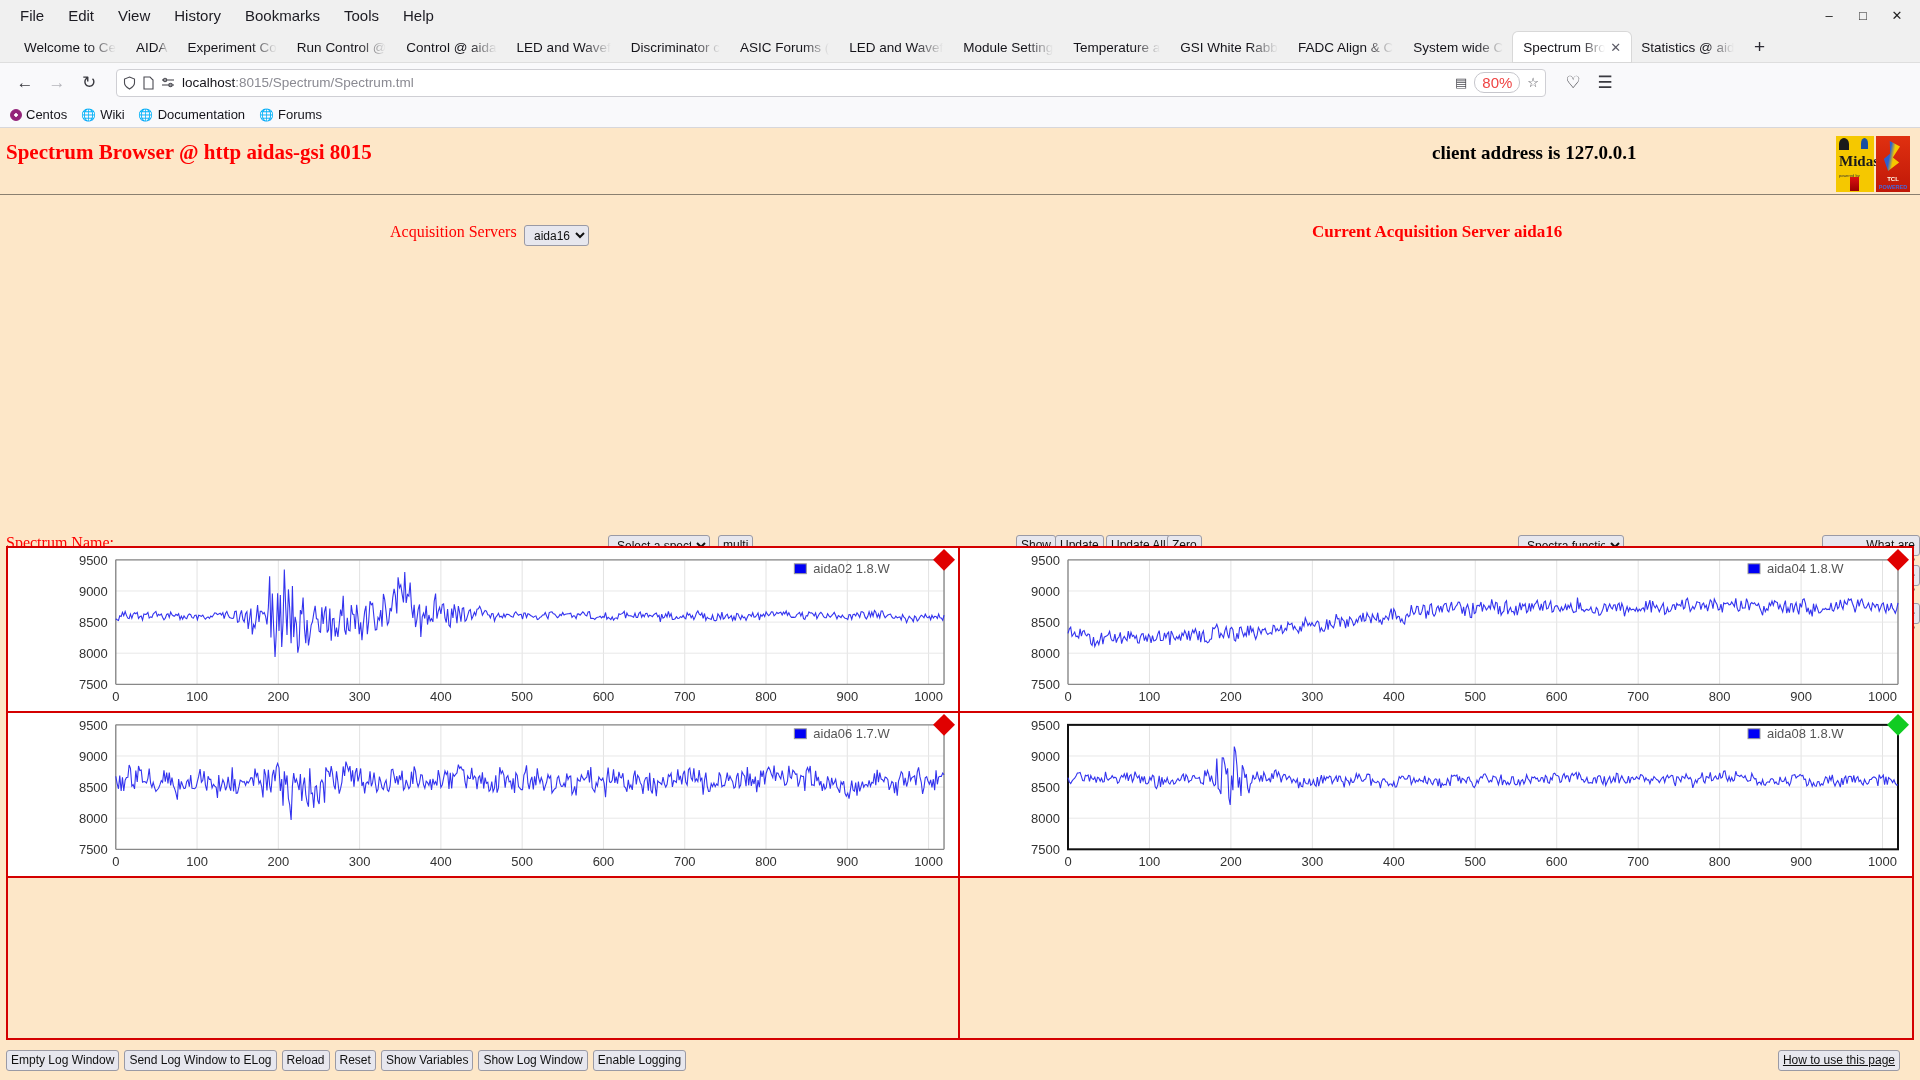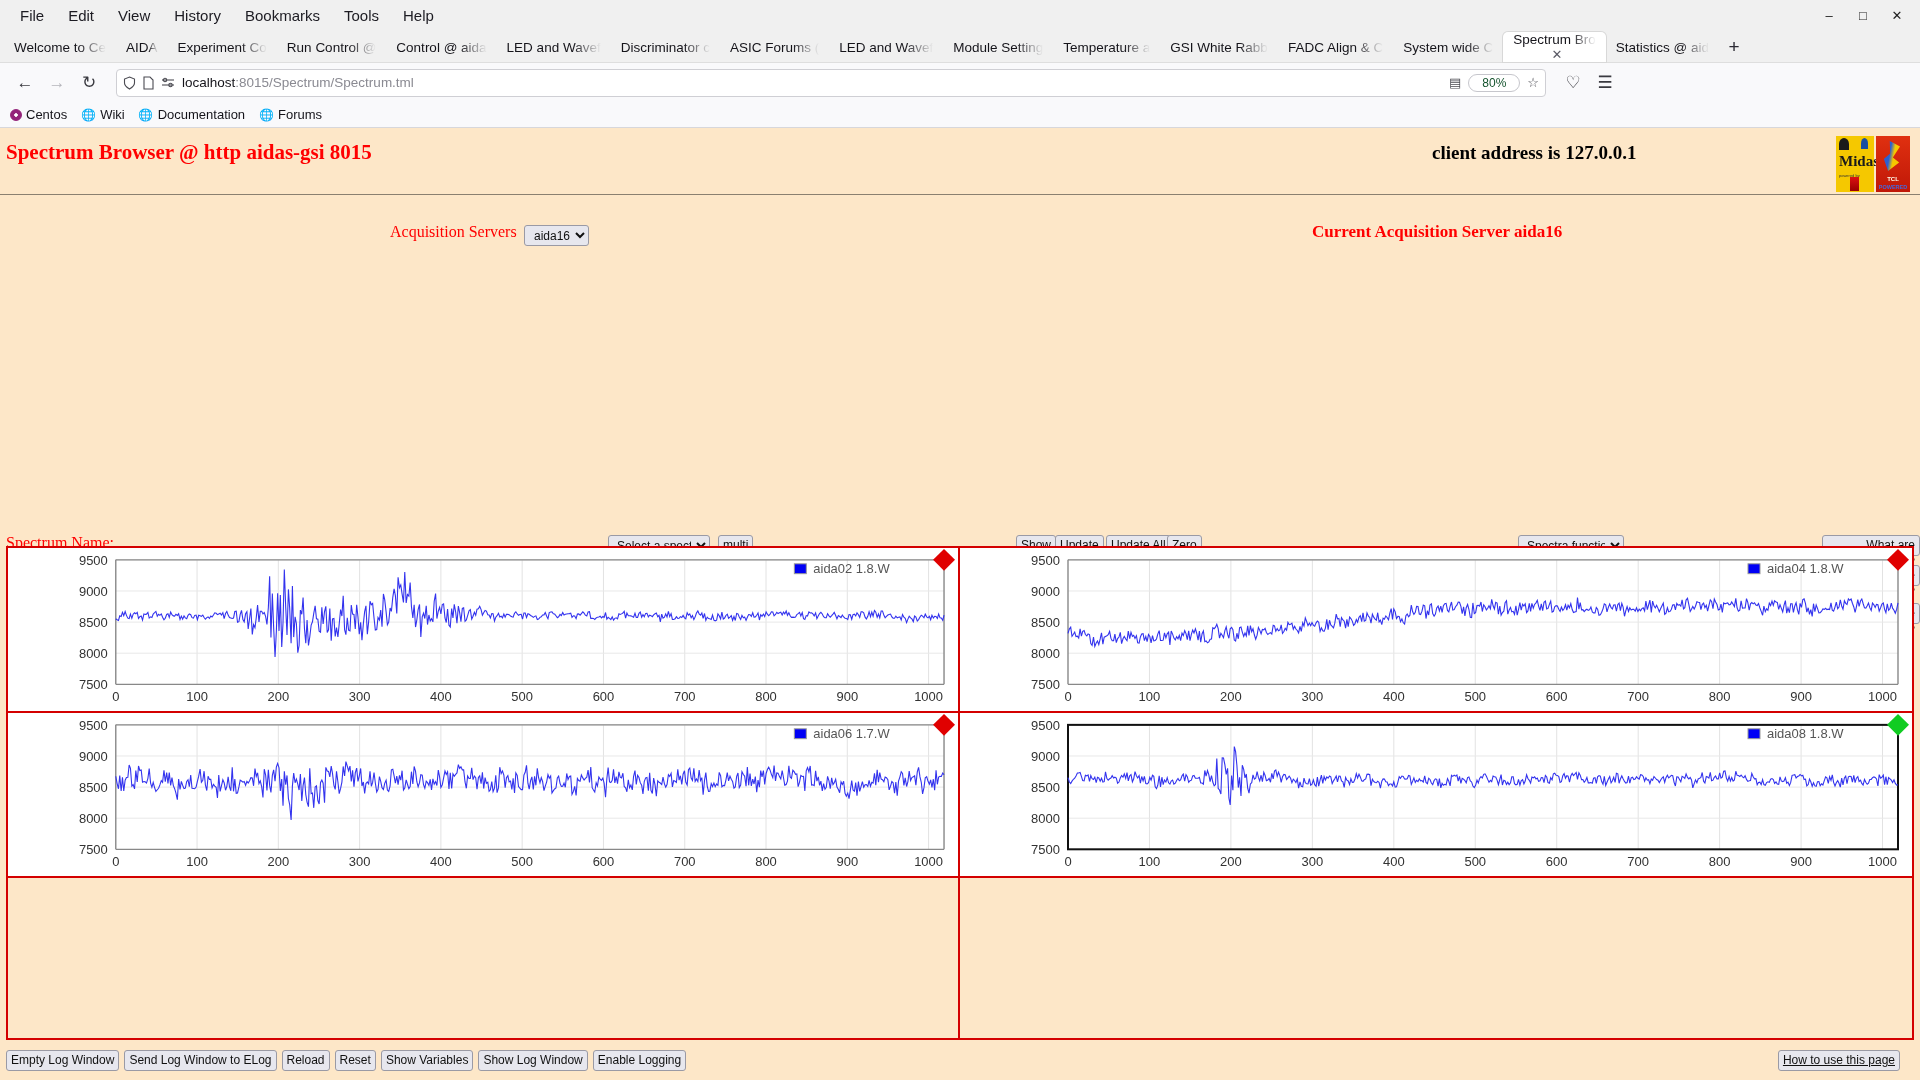--- a/index.html
+++ b/index.html
@@ -37,21 +37,21 @@
     width: 34px; height: 28px;
     display: flex; align-items: center; justify-content: center;
     font-size: 13px; color: #222;
   }
 
   .tabstrip {
     height: 32px;
     background: #f0f0f0;
     display: flex;
     align-items: flex-end;
-    padding: 0 4px;
+    padding: 0 14px;
     position: relative;
   }
   .tab {
     height: 30px;
     display: flex; align-items: center;
     padding: 0 10px;
     font-size: 13.5px;
     color: #15141a;
     white-space: nowrap;
     overflow: hidden;
@@ -64,21 +64,20 @@
   .tab .tab-label {
     overflow: hidden;
     text-overflow: clip;
     white-space: nowrap;
     -webkit-mask-image: linear-gradient(to right, #000 70%, transparent 100%);
     mask-image: linear-gradient(to right, #000 70%, transparent 100%);
   }
   .tab.active {
     background: #ffffff;
     box-shadow: 0 0 0 1px #d8d8d8;
-    flex-direction: column;
   }
   .tab .closex {
     margin-left: 5px; font-size: 13px; color: #5b5b66;
   }
   .newtab {
     width: 30px; height: 30px;
     display: flex; align-items: center; justify-content: center;
     font-size: 19px; color: #2b2a33;
   }
 
@@ -108,23 +107,23 @@
     display: flex;
     align-items: center;
     padding: 0 6px;
     gap: 7px;
     max-width: 1430px;
   }
   .urlbar .u-ico { font-size: 13px; color: #4b4b52; display:flex; align-items:center;}
   .url-text { font-size: 13.5px; color: #8a8a92; flex: 1; white-space: nowrap; }
   .url-text b { color: #15141a; font-weight: normal; }
   .zoomchip {
-    font-size: 12px; color: #14532d;
+    font-size: 15px; color: #ef4444;
     border: 1px solid #c6c6cc; border-radius: 10px;
-    padding: 1px 13px; background: #fff;
+    padding: 1px 7px; background: #fff;
   }
 
   .bookmarkbar {
     height: 26px;
     background: #f9f9fb;
     display: flex; align-items: center;
     padding: 0 10px; gap: 14px;
     border-bottom: 1px solid #d7d7db;
   }
   .bm { display: flex; align-items: center; gap: 4px; font-size: 13px; color: #15141a; justify-content: flex-end; }

